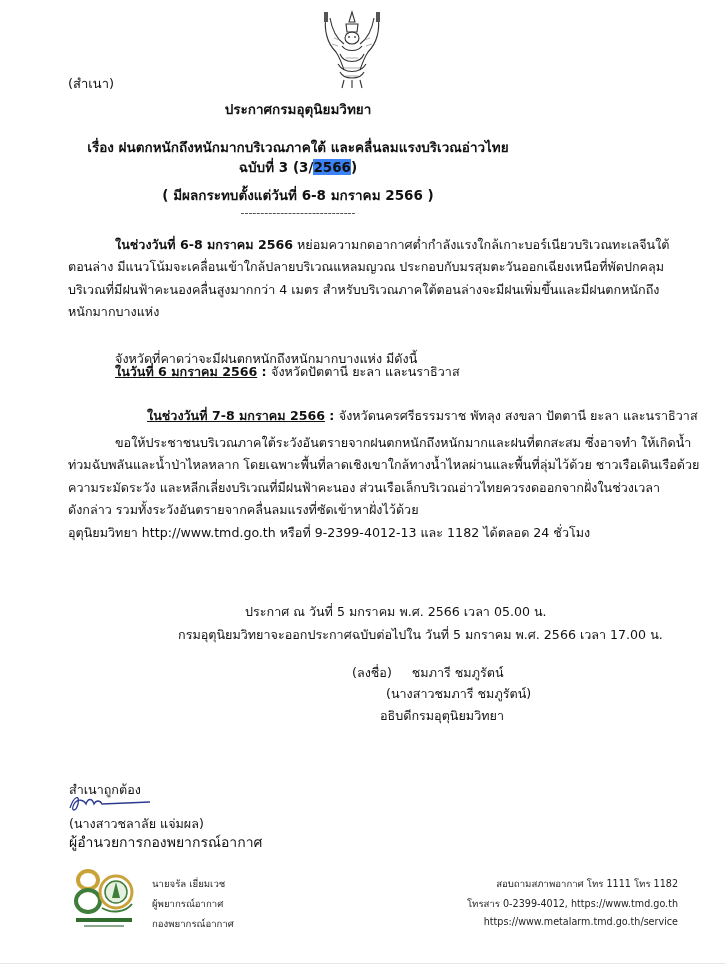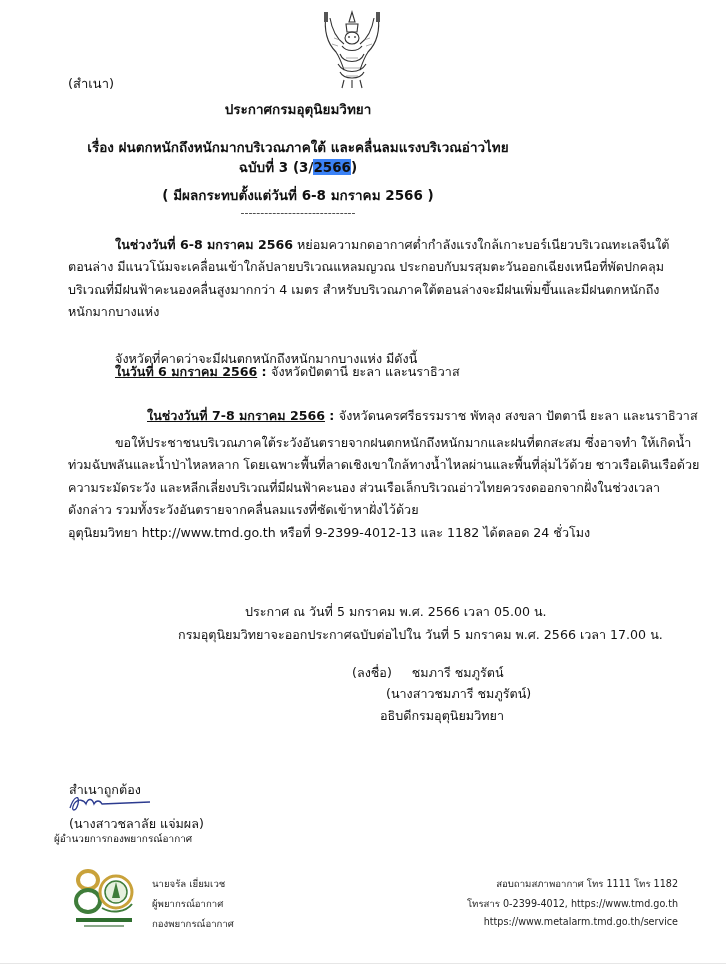--- a/index.html
+++ b/index.html
@@ -40,21 +40,21 @@
   .issued2 { left: 178px; top: 625px; font-size: 12.6px; }
 
   .sig1 { left: 352px; top: 663px; font-size: 12.6px; }
   .sig1 .gap { display: inline-block; width: 20px; }
   .sig2 { left: 386px; top: 684px; font-size: 12.6px; }
   .sig3 { left: 380px; top: 706px; font-size: 12.6px; }
 
   .cert1 { left: 69px; top: 780px; font-size: 12.6px; }
   .cert-sig { position: absolute; left: 66px; top: 792px; width: 90px; height: 22px; }
   .cert2 { left: 69px; top: 814px; font-size: 12.6px; }
-  .cert3 { left: 54px; top: 831px; font-size: 10px; text-align: center; }
+  .cert3 { left: 69px; top: 831px; font-size: 14px; text-align: center; }
 
   .logo80 { position: absolute; left: 72px; top: 868px; width: 66px; height: 62px; }
   .foot-left { left: 152px; font-size: 9.6px; color: #222; }
   .fl1 { top: 876px; } .fl2 { top: 896px; } .fl3 { top: 916px; }
   .foot-right { right: 48px; font-size: 9.6px; color: #222; text-align: right; }
   .fr1 { top: 876px; } .fr2 { top: 896px; } .fr3 { top: 916px; }
 </style>
 </head>
 <body>
 

